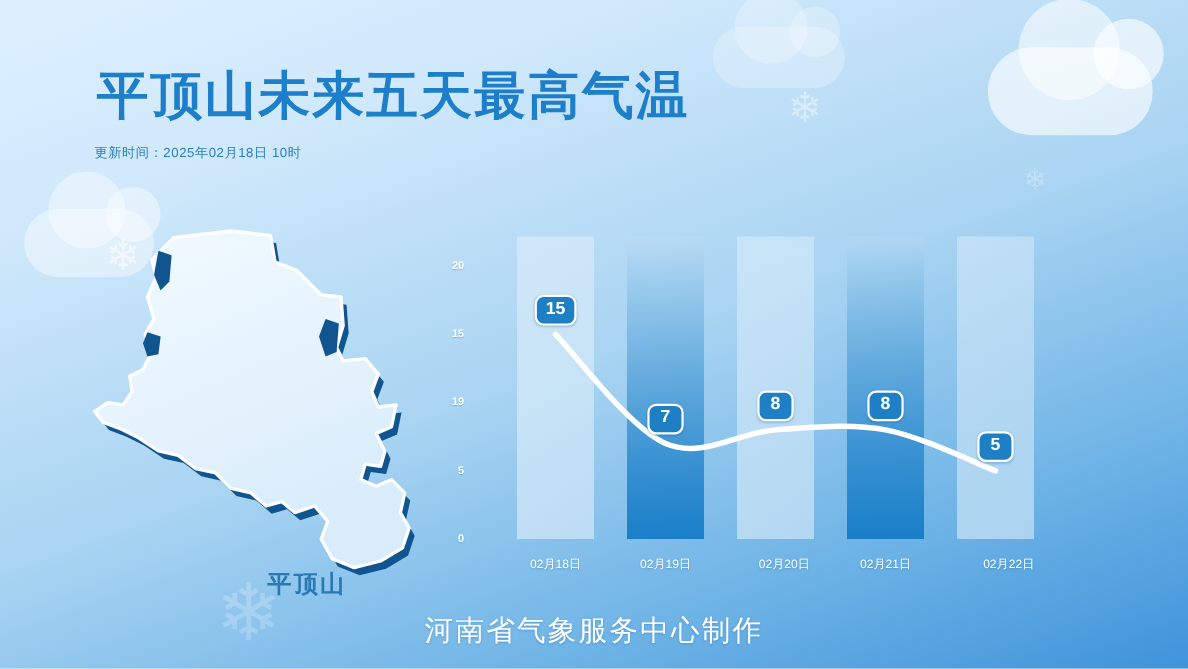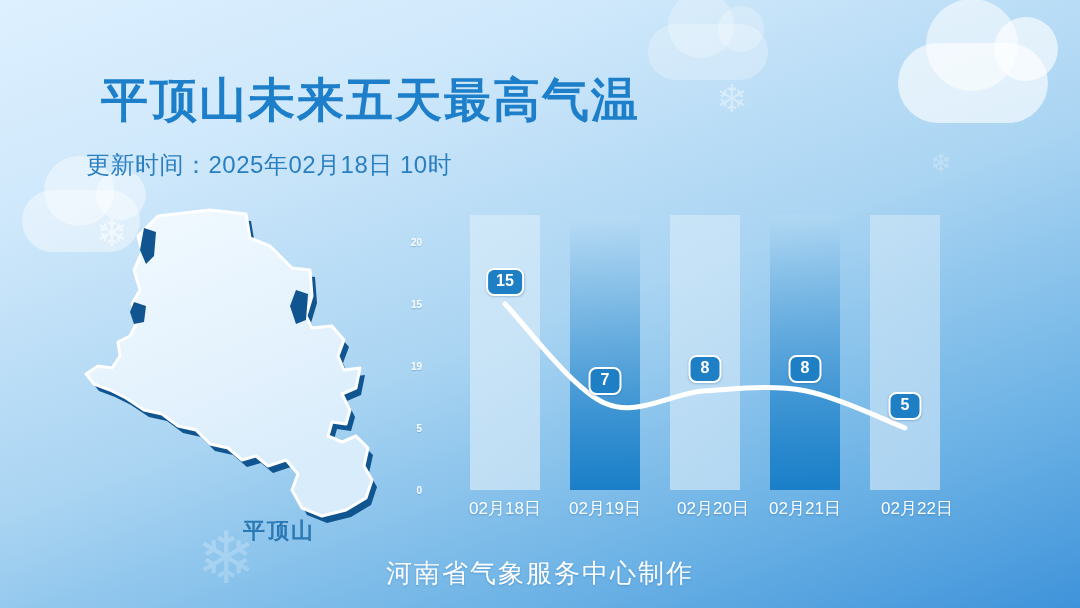--- a/index.html
+++ b/index.html
@@ -95,26 +95,26 @@
   #snow-bottomleft { left: 196px; top: 522px; font-size: 72px; color: rgba(255,255,255,0.22); }
   #snow-topright   { left: 930px; top: 150px; font-size: 26px; color: rgba(255,255,255,0.26); }
 
   
   #header { position: absolute; left: 84px; top: 52px; }
   #page-title {
     font-size: 47px;
     font-weight: bold;
     letter-spacing: 2px;
     color: #1d7fc9;
-    margin: 17px;
+    margin: 4px;
     white-space: nowrap;
   }
   #update-time {
     margin: 12px 0 0 2px;
-    font-size: 24px;
+    font-size: 12px;
     color: #2a7fc0;
     letter-spacing: 0.5px;
     white-space: nowrap;
   }
 
   
   #map-wrap { position: absolute; left: 60px; top: 198px; width: 350px; height: 340px; }
   #map-label {
     position: absolute;
     left: 183px; top: 318px;
@@ -148,21 +148,21 @@
     font-weight: bold;
     transform: translateY(-50%);
     text-shadow: 0 1px 1px rgba(40,110,170,0.35);
   }
   .xtick {
     position: absolute;
     bottom: 0px;
     width: 110px;
     text-align: center;
     color: #ffffff;
-    font-size: 17px;
+    font-size: 11px;
     text-shadow: 0 1px 2px rgba(30,100,165,0.4);
   }
   #line-svg { position: absolute; left: 0; top: 0; width: 620px; height: 330px; }
   .badge {
     position: absolute;
     transform: translate(-50%, -50%);
     background: #1f7fc4;
     border: 2.5px solid #ffffff;
     border-radius: 8px;
     color: #ffffff;

